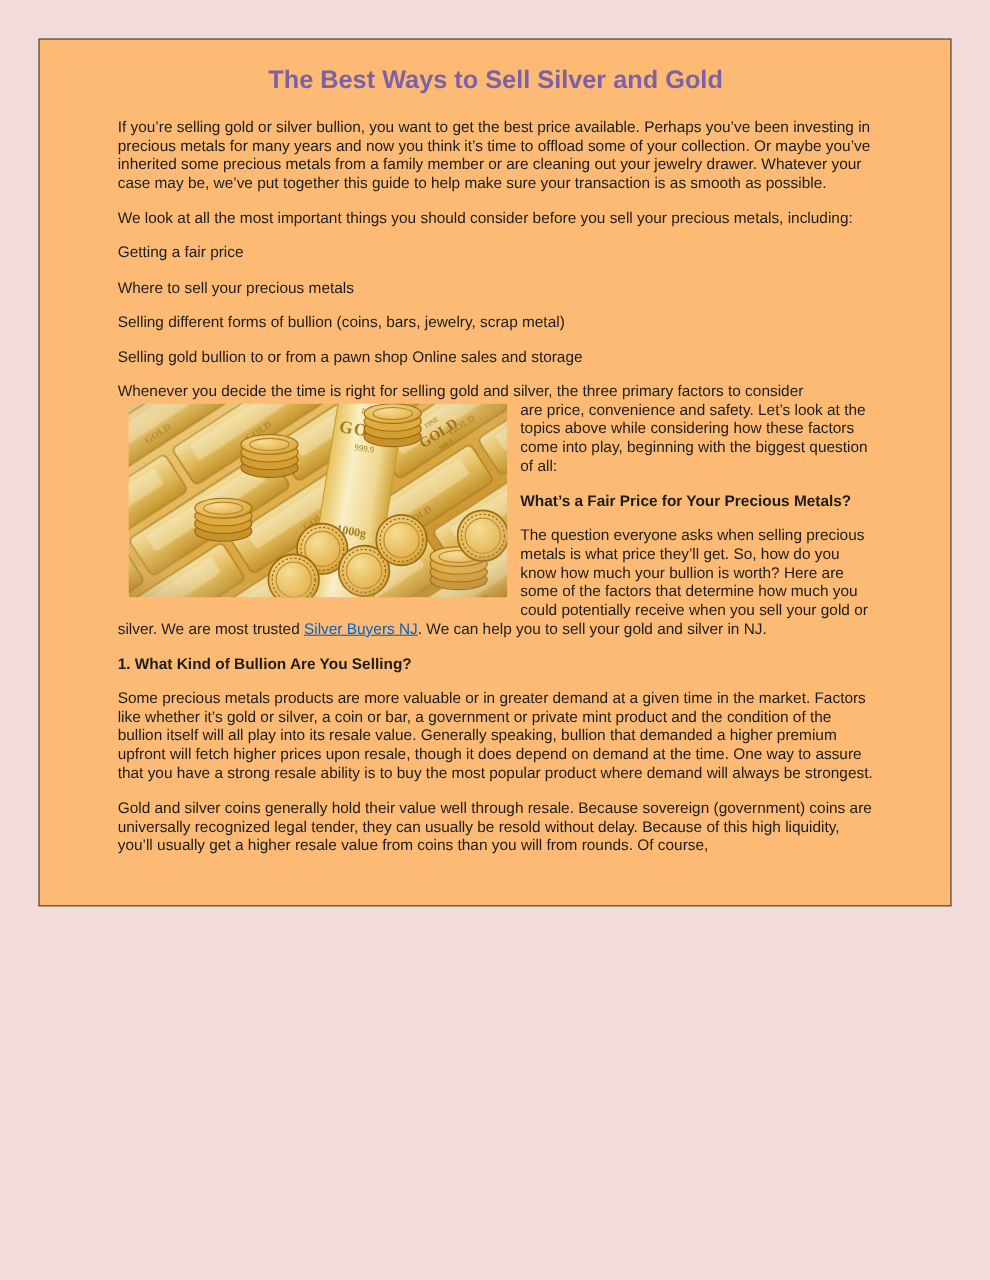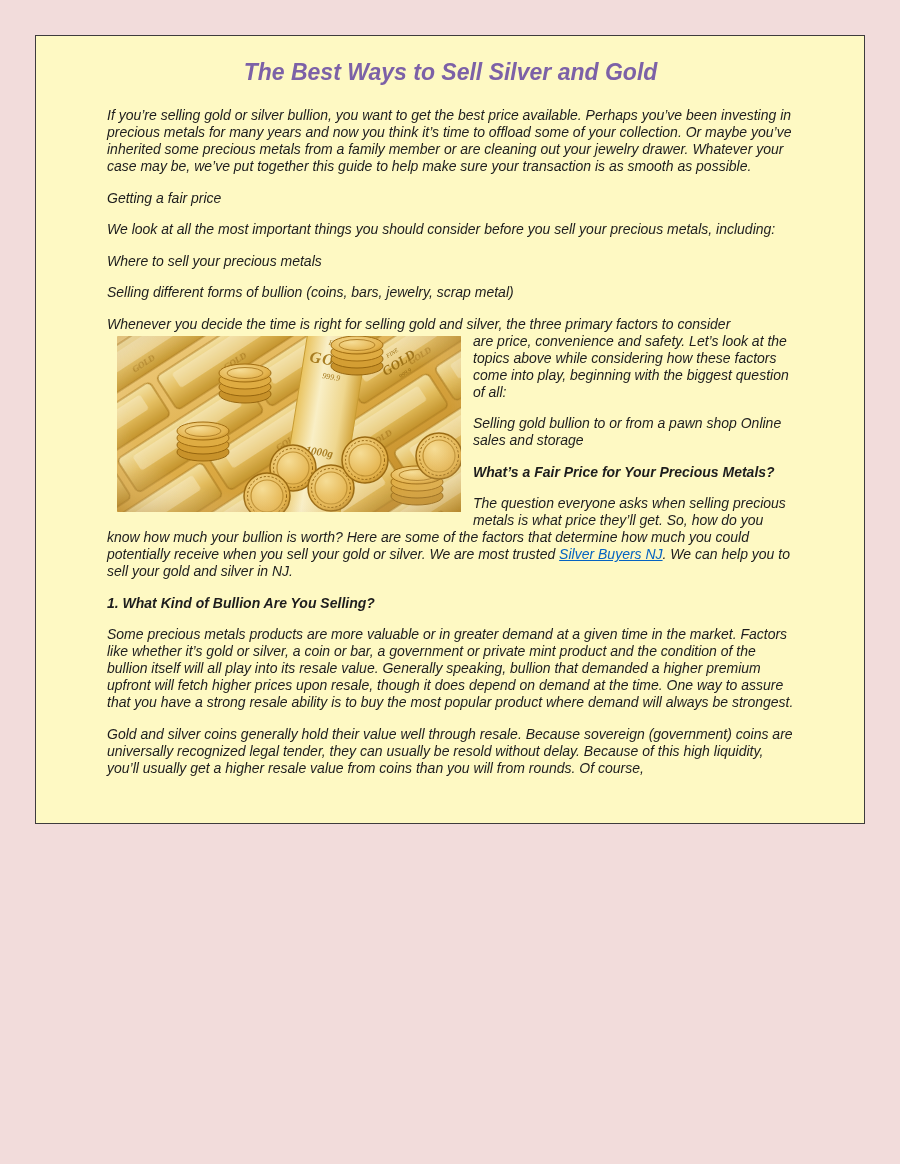--- a/index.html
+++ b/index.html
@@ -10,22 +10,21 @@
     position: relative;
     overflow: hidden;
   }
   .frame {
     position: absolute;
     left: 35px; top: 35px;
     width: 830px; height: 789px;
     box-sizing: border-box;
     border: 1px solid #3e3c3d;
     padding: 22px 70px 0 71px;
-    background: #fef9c3;
-    font-style: italic;
+    background: #fdba74;
   }
   h1.doc-title {
     font-size: 23px;
     line-height: 28px;
     font-weight: bold;
     color: #7c61a7;
     text-align: center;
     margin: 0 0 21px 0;
   }
   p {
@@ -52,25 +51,27 @@
 </style>
 </head>
 <body>
 
 <div class="frame">
 
   <h1 class="doc-title">The Best Ways to Sell Silver and Gold</h1>
 
   <p>If you’re selling gold or silver bullion, you want to get the best price available. Perhaps you’ve been investing in precious metals for many years and now you think it’s time to offload some of your collection. Or maybe you’ve inherited some precious metals from a family member or are cleaning out your jewelry drawer. Whatever your case may be, we’ve put together this guide to help make sure your transaction is as smooth as possible.</p>
 
+  <p>We look at all the most important things you should consider before you sell your precious metals, including:</p>
+
   <p>Getting a fair price</p>
-
-  <p>We look at all the most important things you should consider before you sell your precious metals, including:</p>
   <p>Where to sell your precious metals</p>
   <p>Selling different forms of bullion (coins, bars, jewelry, scrap metal)</p>
+  <p>Selling gold bullion to or from a pawn shop Online sales and storage</p>
+
   <p><span>Whenever you decide the time is right for selling gold and silver, the three primary factors to consider</span><br>
     <svg class="gold-img" viewBox="0 0 344 176" preserveAspectRatio="none" role="img">
       <defs>
         <linearGradient id="gBg" x1="0" y1="0" x2="1" y2="1">
           <stop offset="0" stop-color="#f0cf84"></stop>
             <stop offset="0.5" stop-color="#ddab44"></stop>
             <stop offset="1" stop-color="#b9811e"></stop>
         </linearGradient>
         <linearGradient id="gBar" x1="0" y1="0" x2="0" y2="1">
           <stop offset="0" stop-color="#f4e2a4"></stop>
@@ -162,22 +163,20 @@
         <use href="#coin" x="176" y="132"></use>
         <use href="#coin" x="214" y="152"></use>
         <use href="#coin" x="248" y="124"></use>
         <use href="#coin" x="150" y="160"></use>
         <use href="#coinstack" x="300" y="160"></use>
         <use href="#coin" x="322" y="120"></use>
       </g>
       <rect width="344" height="176" fill="url(#gVig)"></rect>
     </svg><span>are price, convenience and safety. Let’s look at the topics above while considering how these factors come into play, beginning with the biggest question of all:</span></p>
 
-  <p>Selling gold bullion to or from a pawn shop Online sales and storage</p>
-
   <p class="bold">What’s a Fair Price for Your Precious Metals?</p>
 
   <p><span>The question everyone asks when selling precious metals is what price they’ll get. So, how do you know how much your bullion is worth? Here are some of the factors that determine how much you could potentially receive when you sell your gold or silver. We are most trusted </span><a class="doc-link" href="#">Silver Buyers NJ</a><span>. We can help you to sell your gold and silver in NJ.</span></p>
 
   <p class="bold">1. What Kind of Bullion Are You Selling?</p>
   <p>Some precious metals products are more valuable or in greater demand at a given time in the market. Factors like whether it’s gold or silver, a coin or bar, a government or private mint product and the condition of the bullion itself will all play into its resale value. Generally speaking, bullion that demanded a higher premium upfront will fetch higher prices upon resale, though it does depend on demand at the time. One way to assure that you have a strong resale ability is to buy the most popular product where demand will always be strongest.</p>
 
   <p>Gold and silver coins generally hold their value well through resale. Because sovereign (government) coins are universally recognized legal tender, they can usually be resold without delay. Because of this high liquidity, you’ll usually get a higher resale value from coins than you will from rounds. Of course,</p>
 
 </div>

